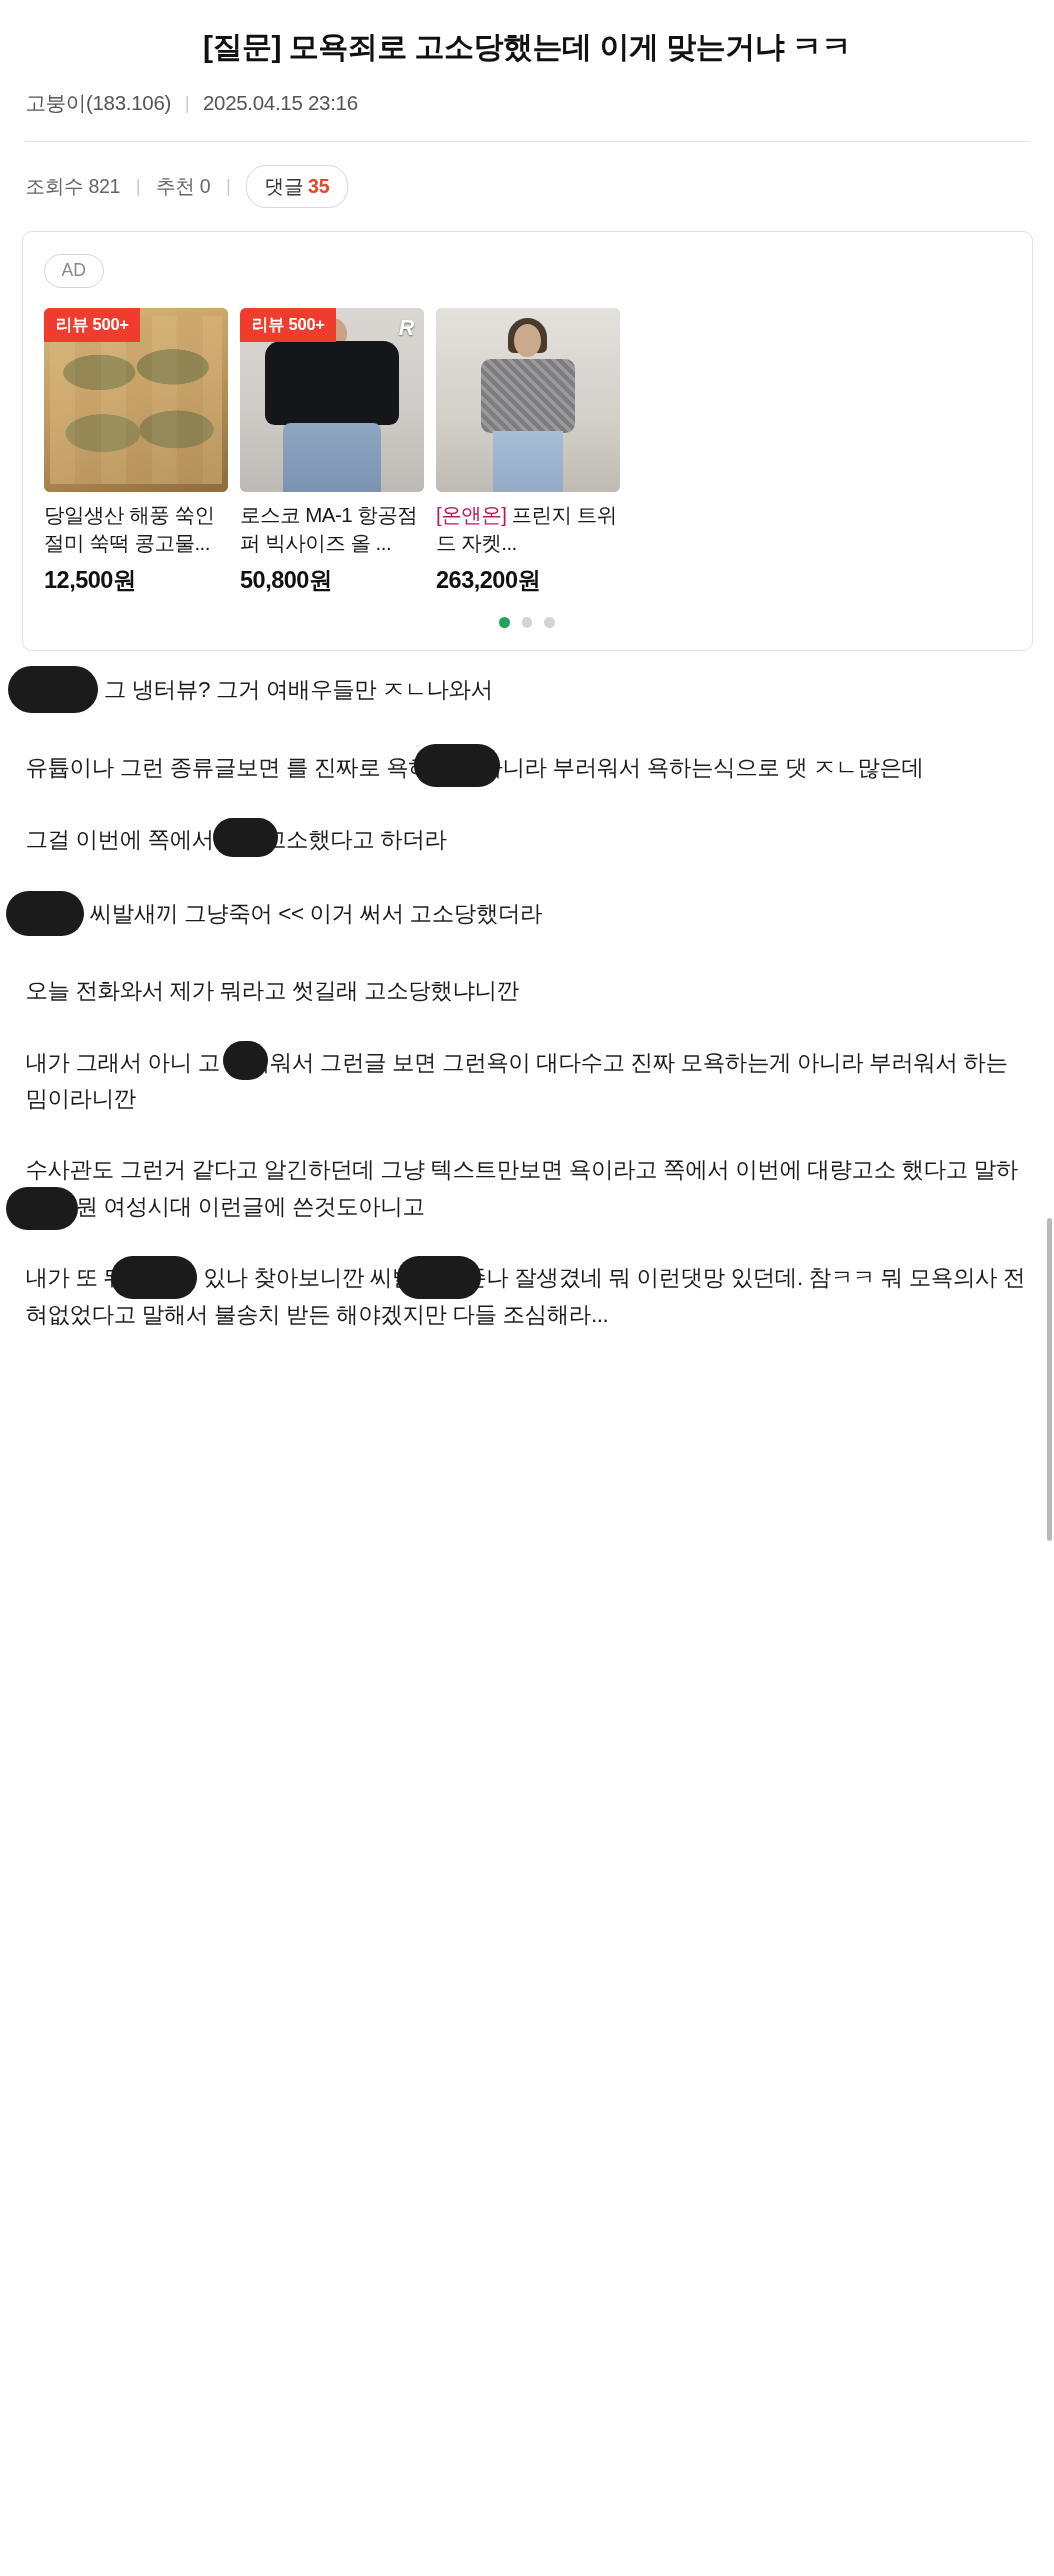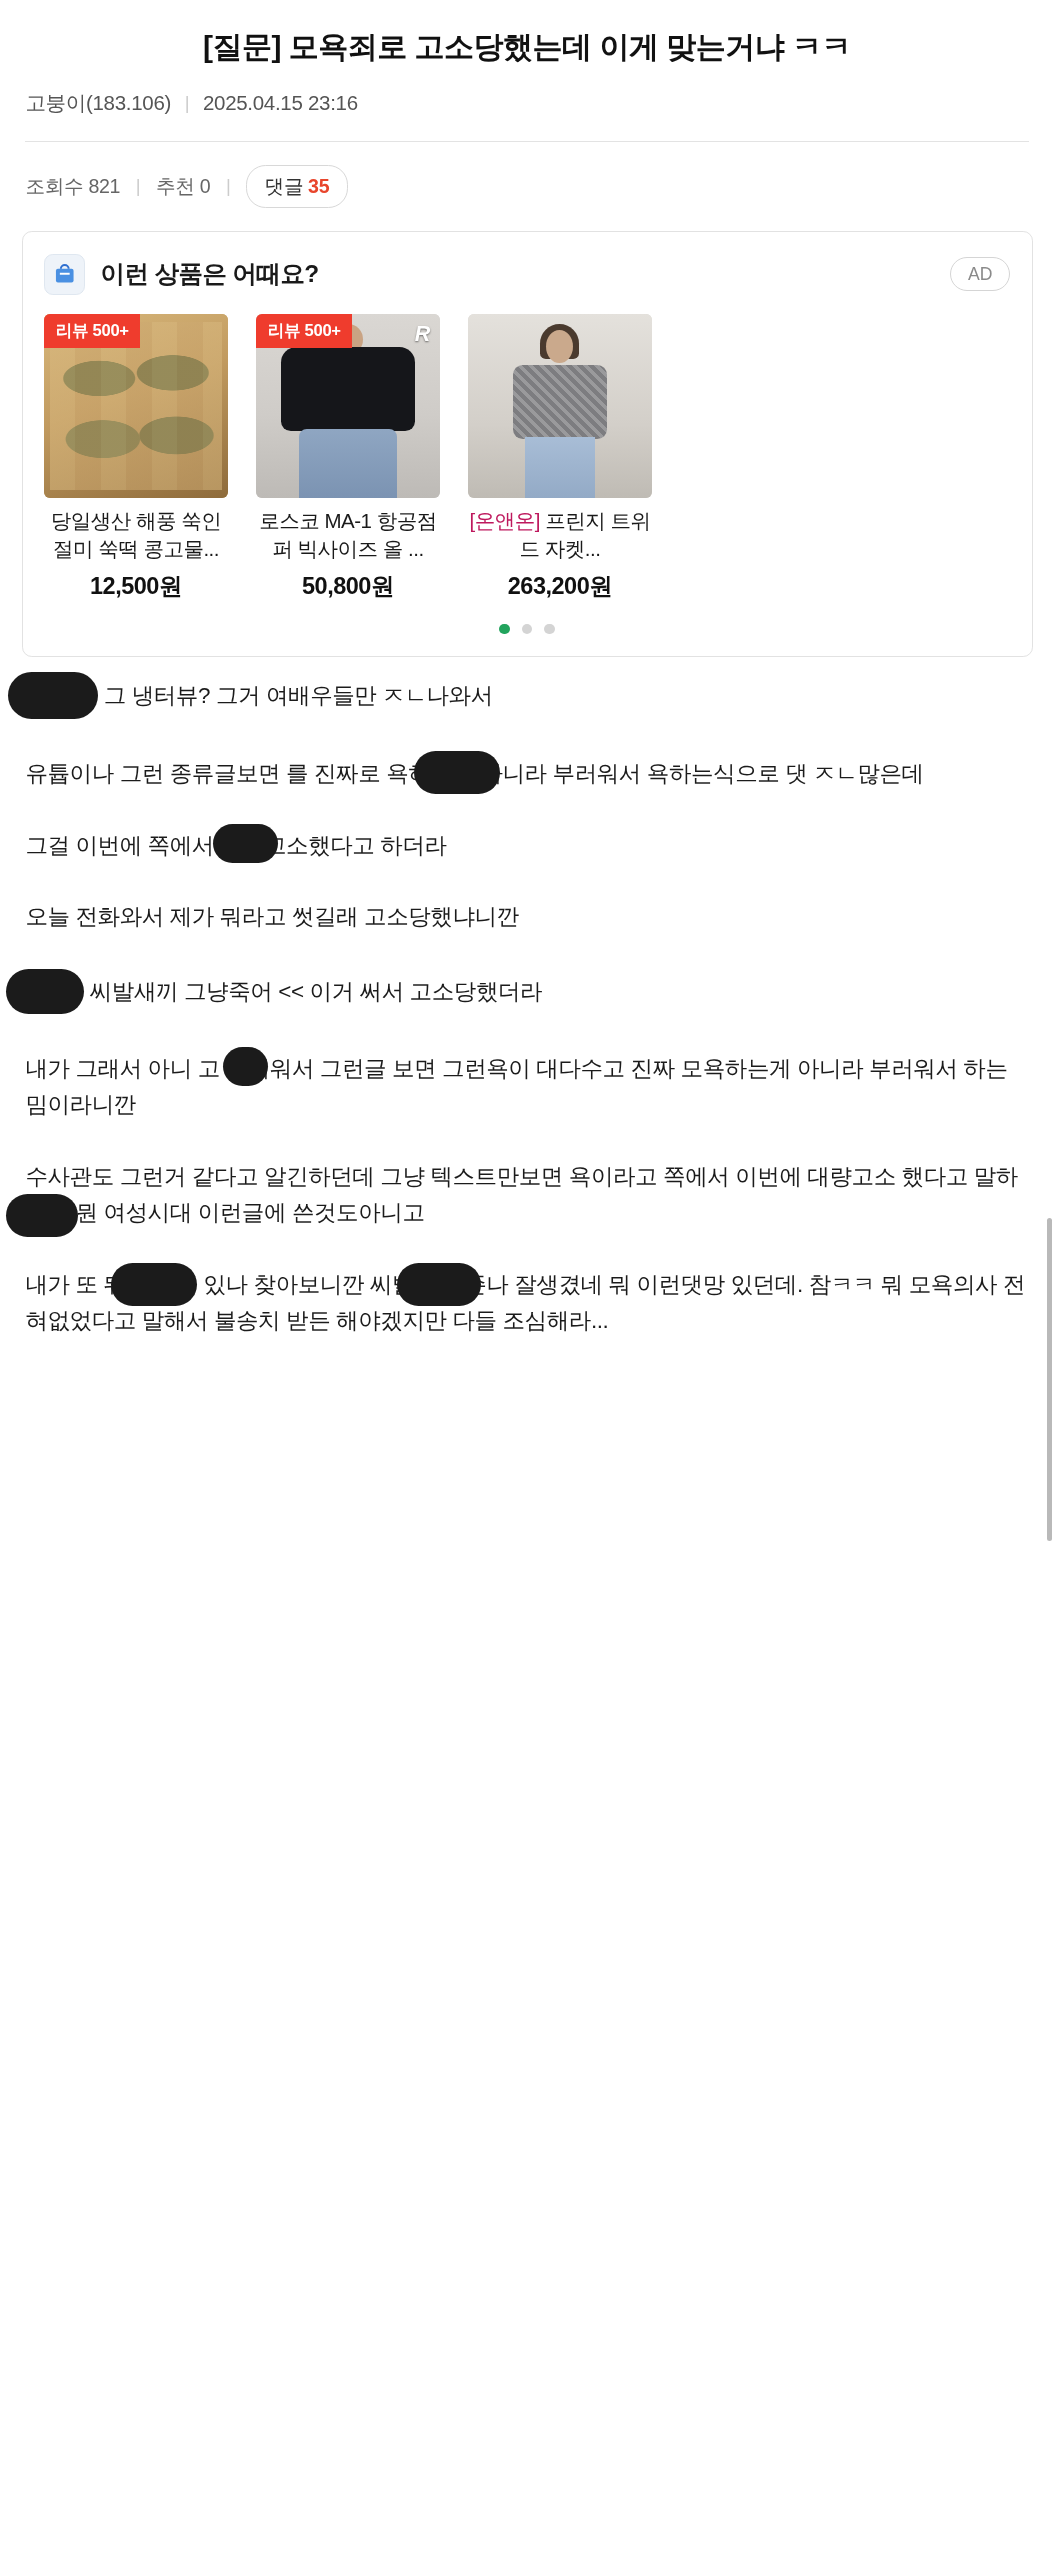--- a/index.html
+++ b/index.html
@@ -111,22 +111,21 @@
     border-radius: 17.6px;
     font-size: 17.6px;
     padding: 5.9px 16.6px;
     background: #ffffff;
     text-align: center;
   }
 
   .ad-items {
     margin-top: 19.6px;
     display: flex;
-    gap: 28px;
-    text-align: center;
+    gap: 12px;
   }
   .ad-item { width: 184px; }
   .thumb {
     position: relative;
     width: 184px; height: 184px;
     border-radius: 5.9px;
     overflow: hidden;
     background: #e9e9e9;
   }
   .review-tag {
@@ -297,30 +296,20 @@
     <span>추천 0</span>
     <span class="meta-sep">|</span>
     <span class="comment-pill">
       <span>댓글</span>
         <span class="comment-count">35</span>
     </span>
   </div>
 
   <div class="ad-card">
     <div class="ad-top">
-      <div class="ad-top-left">
-        <span class="ad-logo">
-          <svg width="23.5" height="23.5" viewBox="0 0 24 24" aria-hidden="true">
-            <rect x="3" y="7" width="18" height="14" rx="2" fill="#4a90e2"></rect>
-            <path d="M8 7a4 4 0 0 1 8 0" fill="none" stroke="#2f6fd0" stroke-width="2"></path>
-            <rect x="7" y="11" width="10" height="2" fill="#ffffff"></rect>
-          </svg>
-        </span>
-        <span class="ad-heading">이런 상품은 어때요?</span>
-      </div>
       <span class="ad-badge">AD</span>
     </div>
 
     <div class="ad-items">
 
       <div class="ad-item">
         <div class="thumb thumb1">
           <div class="bg"></div>
           <div class="board"></div>
           <span class="review-tag">리뷰 500+</span>
@@ -374,25 +363,25 @@
       <span>유튭이나 그런 종류글보면      를 진짜로 욕하는게 아니라 부러워서 욕하는식으로 댓 ㅈㄴ많은데</span>
       <span class="blob-abs" style="width:86px;height:43px;left:389px;top:-5.9px;"></span>
     </p>
 
     <p class="para">
       <span>그걸 이번에      쪽에서 대량고소했다고 하더라</span>
       <span class="blob-abs" style="width:65px;height:39px;left:188px;top:-3.9px;"></span>
     </p>
 
     <p class="para">
+      <span class="blob" style="width:78px;height:45px;margin-left:-19.6px;margin-right:5.9px;"></span><span>씨발새끼 그냥죽어 &lt;&lt; 이거 써서 고소당했더라</span>
+    </p>
+
+    <p class="para">
       <span>오늘 전화와서 제가 뭐라고 썻길래 고소당했냐니깐</span>
-    </p>
-
-    <p class="para">
-      <span class="blob" style="width:78px;height:45px;margin-left:-19.6px;margin-right:5.9px;"></span><span>씨발새끼 그냥죽어 &lt;&lt; 이거 써서 고소당했더라</span>
     </p>
 
     <p class="para">
       <span>내가 그래서 아니     고 부러워서 그런글 보면 그런욕이 대다수고 진짜 모욕하는게 아니라 부러워서 하는 밈이라니깐</span>
       <span class="blob-abs" style="width:45px;height:39px;left:198px;top:-3.9px;"></span>
     </p>
 
     <p class="para">
       <span>수사관도 그런거 같다고 알긴하던데 그냥 텍스트만보면 욕이라고     쪽에서 이번에 대량고소 했다고 말하던데 뭔 여성시대 이런글에 쓴것도아니고</span>
       <span class="blob-abs" style="width:72px;height:43px;left:-19.6px;top:35px;"></span>

